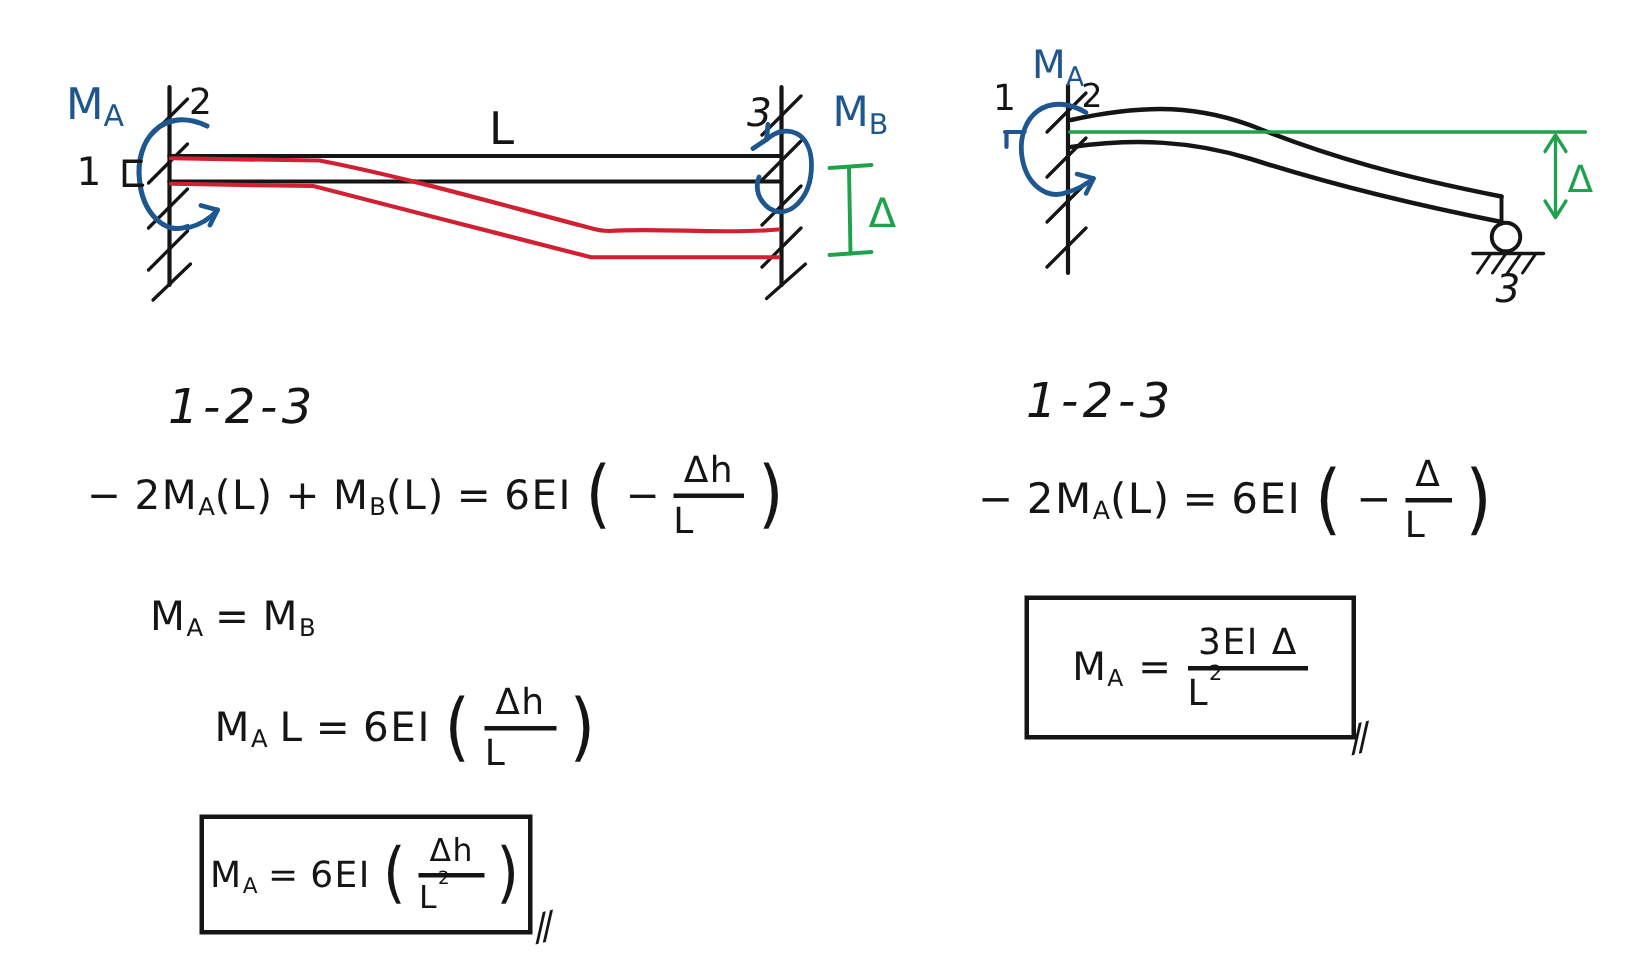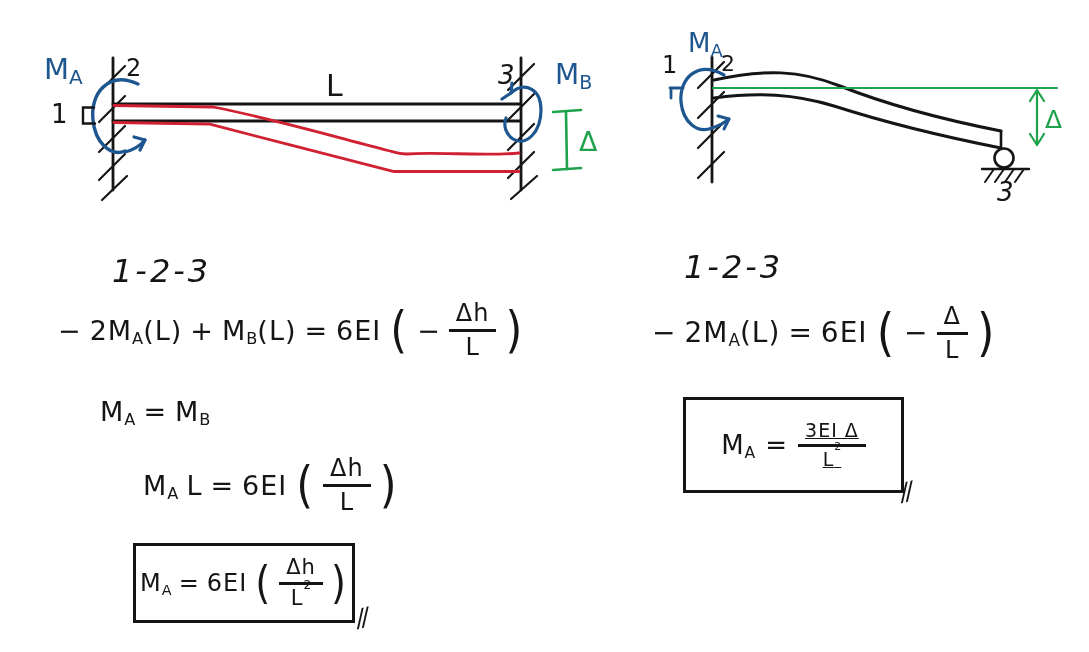--- a/index.html
+++ b/index.html
@@ -18,21 +18,21 @@
   .ink-t{fill:#151515;}
 
   .eq{
     position:absolute;display:flex;align-items:center;white-space:nowrap;
     font-size:27px;column-gap:8px;letter-spacing:1px;line-height:1;
   }
   .tok{display:inline-flex;align-items:baseline;}
   .eq sub{font-size:60%;line-height:0;position:relative;top:4px;letter-spacing:0;}
   .eq sup{font-size:58%;line-height:0;position:relative;top:-8px;letter-spacing:0;}
   .paren{font-size:160%;font-weight:400;transform:scaleY(1.15);line-height:.85;margin:0 1px;}
-  .frac{display:inline-flex;flex-direction:column;align-items:center;font-size:24px;line-height:1.12;letter-spacing:1px;}
+  .frac{display:inline-flex;flex-direction:column;align-items:flex-start;font-size:24px;line-height:1.12;letter-spacing:1px;}
   .frac .num{border-bottom:3px solid #151515;padding:0 7px 2px;}
   .frac .den{padding-top:2px;}
   .span-label{position:absolute;font-size:32px;font-style:italic;letter-spacing:3px;}
   .boxed{border:3px solid #151515;justify-content:center;}
   .endmark{position:absolute;font-size:24px;font-style:italic;letter-spacing:-3px;transform:rotate(-14deg);}
 </style>
 </head>
 <body>
 
 <div class="canvas">
@@ -234,20 +234,20 @@
     </span>
     <span class="paren">)</span>
   </div>
 
   <div class="eq boxed" style="left:683px;top:397px;width:215px;height:90px;font-size:26px;column-gap:10px;">
     <span class="tok">
         <span>M</span>
         <sub>A</sub>
       </span>
     <span class="tok">=</span>
-    <span class="frac" style="font-size:19px;text-decoration:underline;">
+    <span class="frac" style="font-size:24px;">
       <span class="num">3EI Δ</span>
       <span class="den"><span>L</span><sup>2</sup></span>
     </span>
   </div>
   <div class="endmark" style="left:900px;top:478px;">//</div>
 
 </div>
 
 </body></html>

